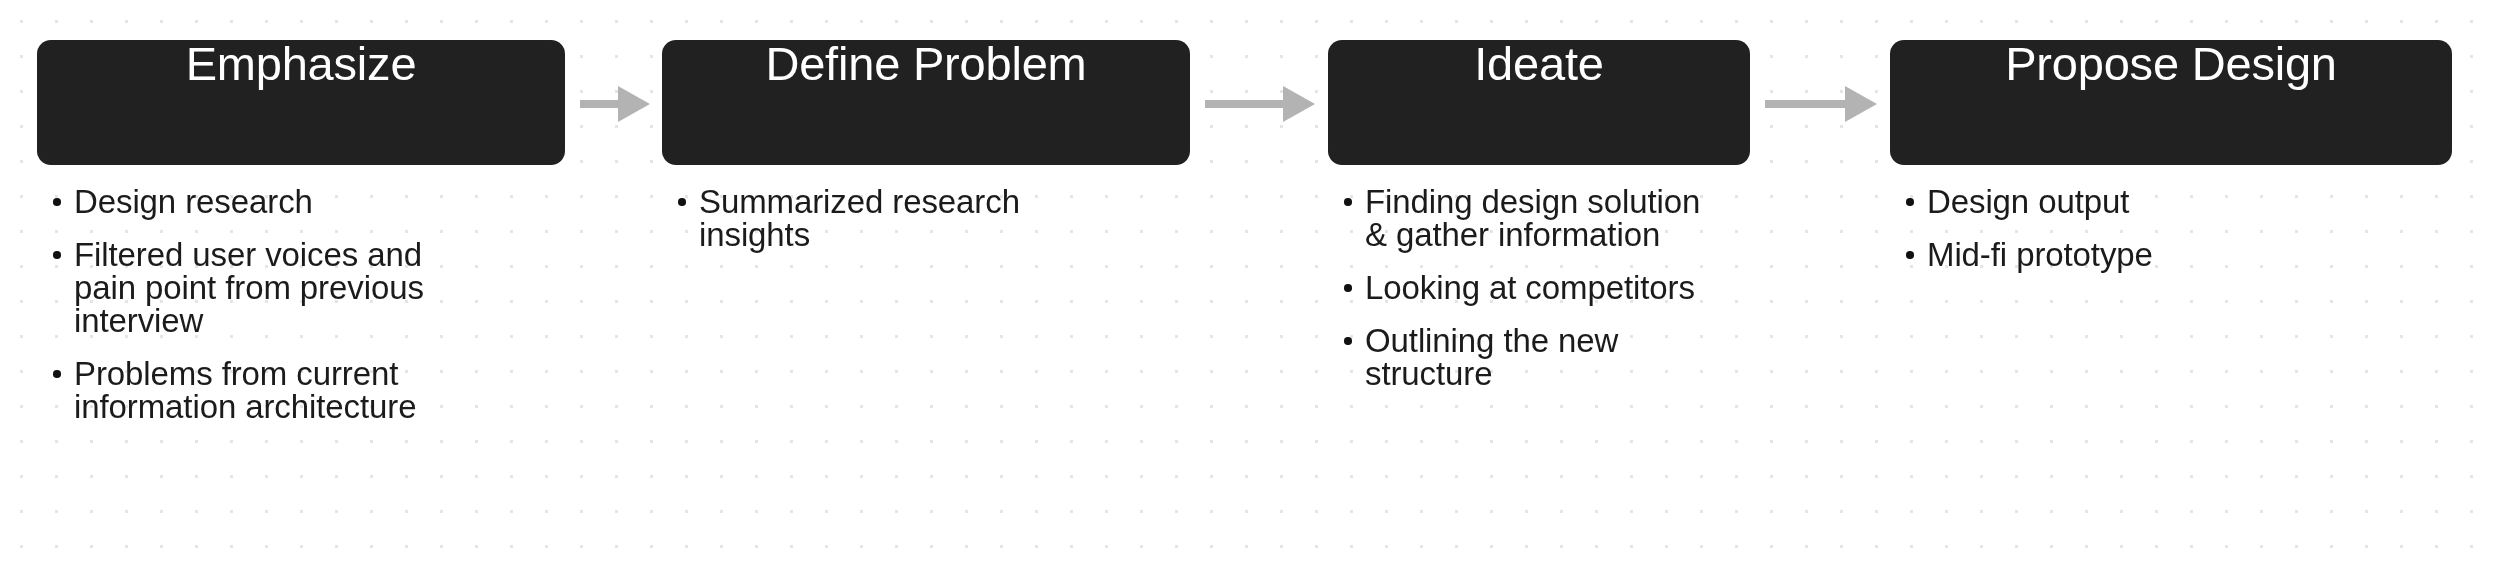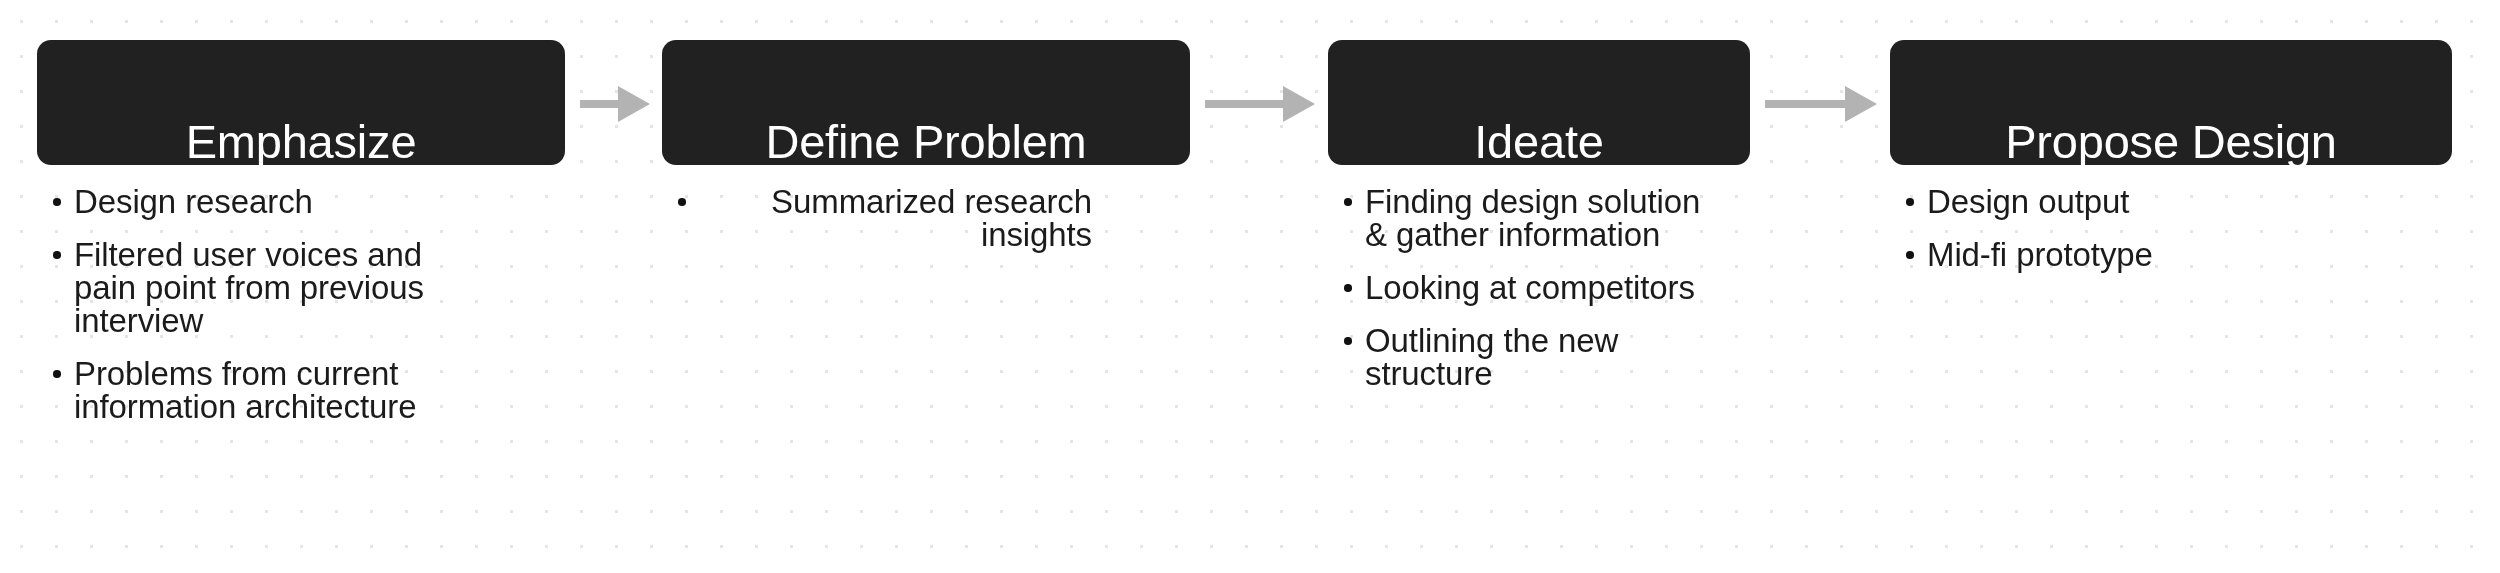--- a/index.html
+++ b/index.html
@@ -28,21 +28,21 @@
   .stage {
     position:absolute;
     top:40px;
   }
 
   .stage-card {
     height:125px;
     background:#212121;
     border-radius:14px;
     display:flex;
-    align-items:flex-end;
+    align-items:flex-start;
     justify-content:center;
     padding:0 32px;
   }
   .stage-title {
     color:#ffffff;
     font-size:47px;
     font-weight:400;
     letter-spacing:-0.2px;
     line-height:1;
     white-space:nowrap;
@@ -71,21 +71,21 @@
     background:#111111;
   }
 
   
   .stage-0 { left:37px;   width:528px; }
   .stage-1 { left:662px;  width:528px; }
   .stage-2 { left:1328px; width:422px; }
   .stage-3 { left:1890px; width:562px; }
 
   .stage-0 .stage-list { width:400px; }
-  .stage-1 .stage-list { width:430px;text-align:right; }
+  .stage-1 .stage-list { width:430px; }
   .stage-2 .stage-list { width:400px; }
   .stage-3 .stage-list { width:420px; }
 
   
   .arrow {
     position:absolute;
     top:86px;
     height:36px;
   }
   .arrow svg { display:block; }

